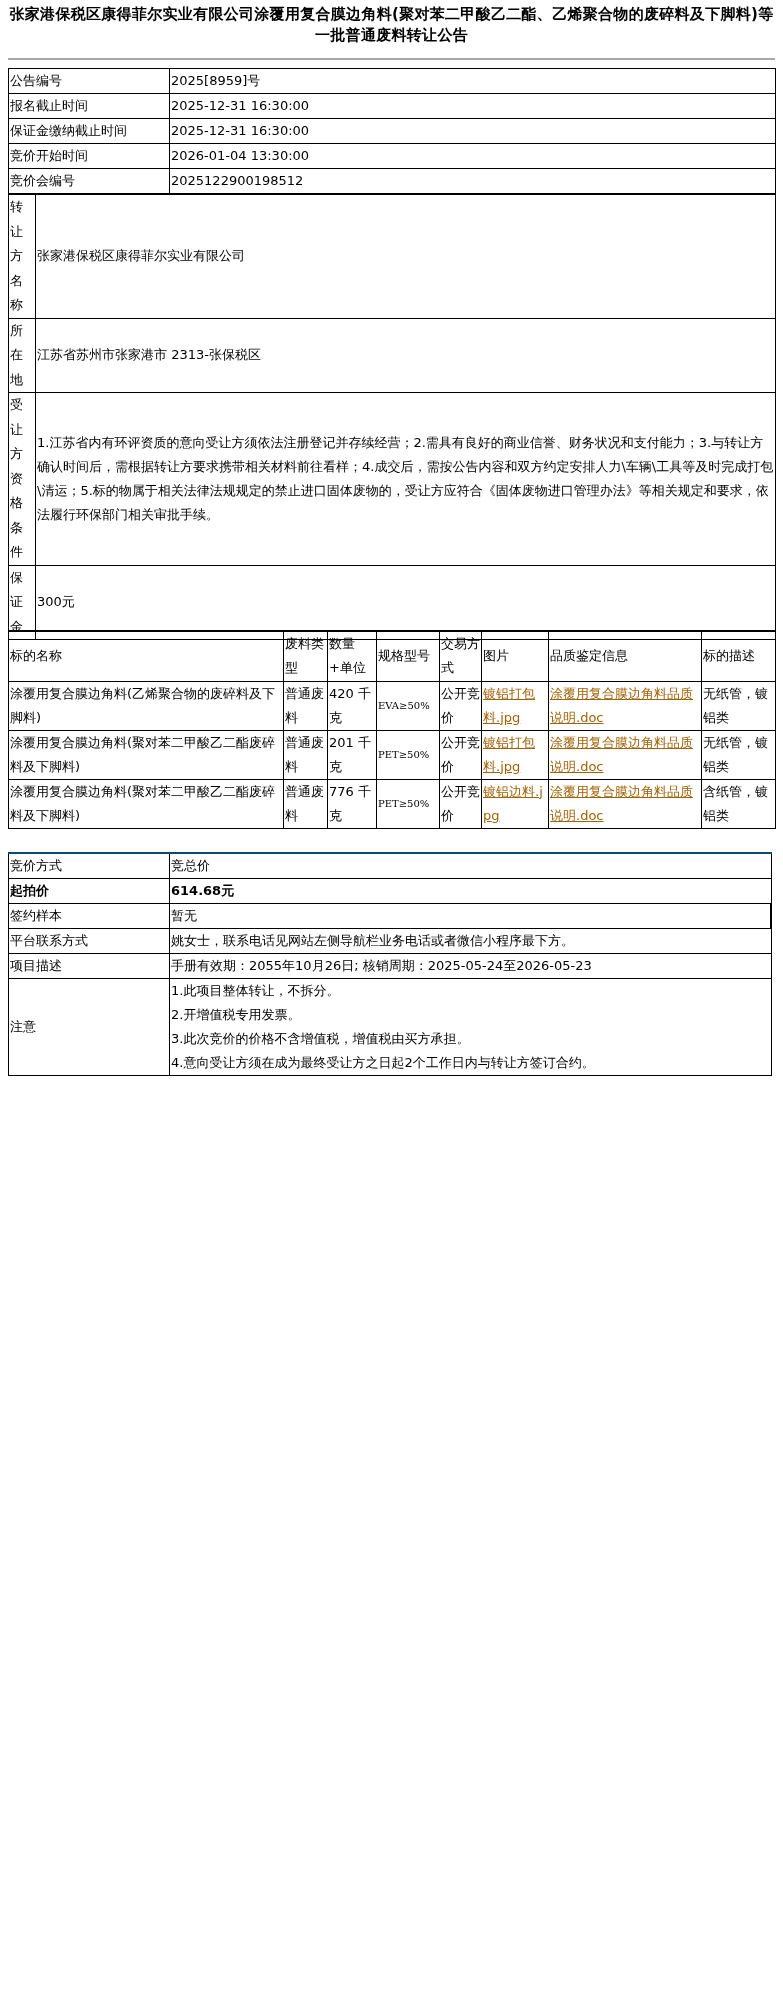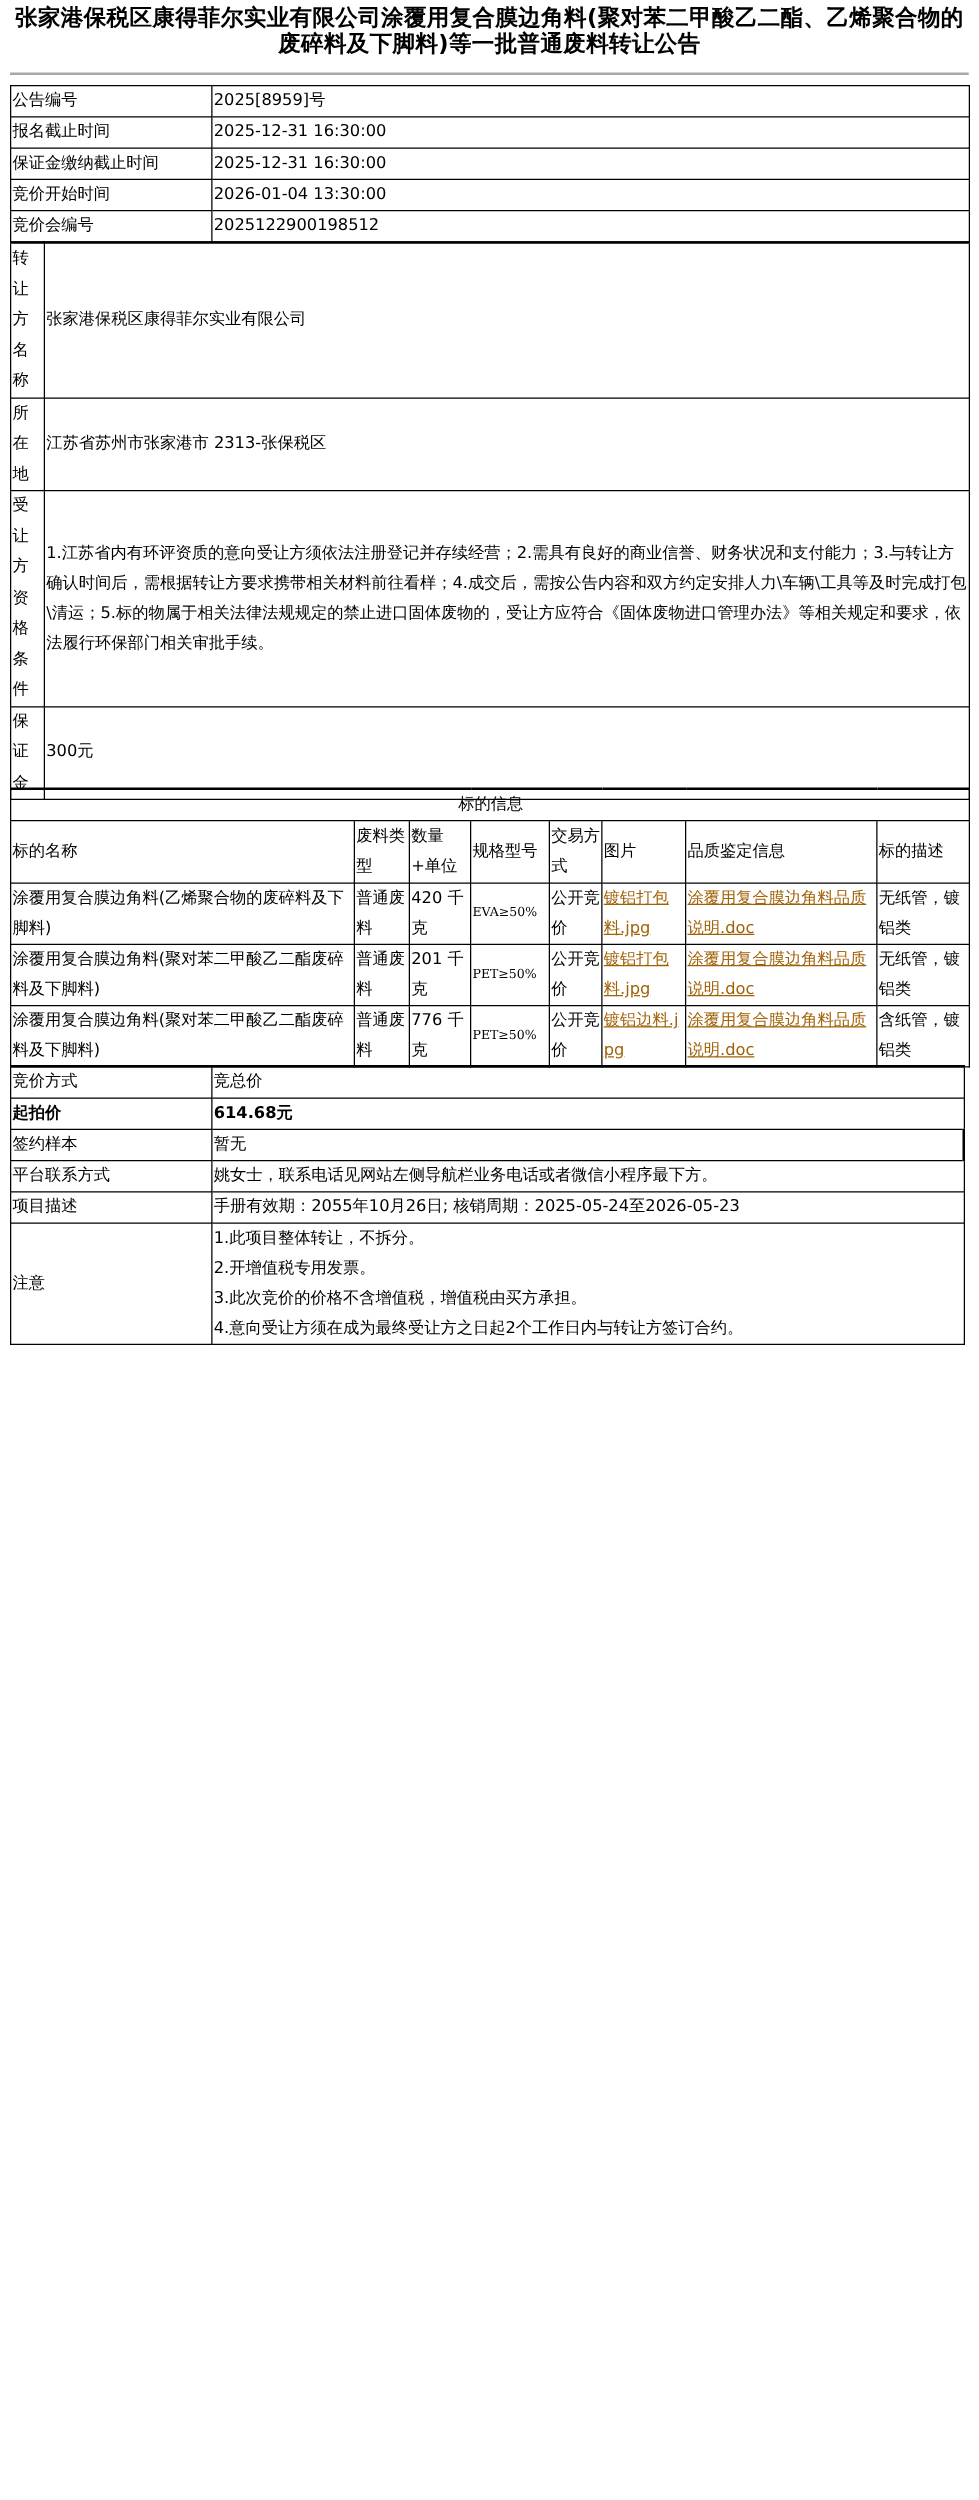--- a/index.html
+++ b/index.html
@@ -1,28 +1,28 @@
 <!DOCTYPE html>
 <html><head>
 <meta charset="utf-8">
 <style>
   html, body { margin: 0; padding: 0; background: #ffffff; }
   body { width: 783px; height: 2000px; position: relative; font-family: "DejaVu Sans", "Liberation Sans", sans-serif; color: #000; font-size: 13px; }
-  .title { position: absolute; left: 8px; top: 4px; width: 767px; text-align: center; font-weight: bold; font-size: 18px; line-height: 21px; letter-spacing: 0.3px; }
+  .title { position: absolute; left: 8px; top: 4px; width: 767px; text-align: center; font-weight: bold; font-size: 15px; line-height: 21px; letter-spacing: 0.3px; }
   .rule { position: absolute; left: 8px; top: 58px; width: 767px; height: 0; border-top: 2px solid #a8a8a8; }
   table { border-collapse: collapse; position: absolute; left: 8px; table-layout: fixed; }
   td { border: 1px solid #000; padding: 0 0 0 1px; vertical-align: middle; font-size: 13px; line-height: 24px; word-break: break-all; }
   #t-basic { top: 68px; width: 768px; }
   #t-basic td { height: 24px; }
   #t-party { top: 193px; width: 768px; border-top: 2px solid #000; }
   #t-party td.lbl { width: 26px; line-height: 24.5px; }
   #t-items { top: 630px; width: 768px; border-top: 2px solid #000; }
   #t-items td { line-height: 24px; }
   #t-items .sect { text-align: center; height: 24px; }
-  #t-bottom { top: 852px; width: 764px; border-top: 2px solid #000000; }
+  #t-bottom { top: 852px; width: 764px; border-top: 2px solid #0c4a6e; }
   #t-bottom td { height: 24px; }
   #t-bottom tr.sample td:last-child { border-right: 2px solid #000; }
   .bold { font-weight: bold; }
   a { color: #a16207; text-decoration: underline; }
   .spec { font-family: "DejaVu Serif", "Liberation Serif", serif; font-size: 10px; }
 </style>
 </head>
 <body>
 
 <div class="title">张家港保税区康得菲尔实业有限公司涂覆用复合膜边角料(聚对苯二甲酸乙二酯、乙烯聚合物的废碎料及下脚料)等一批普通废料转让公告</div>
@@ -87,23 +87,20 @@
     <col style="width:275px">
       <col style="width:44px">
       <col style="width:49px">
       <col style="width:63px">
     <col style="width:42px">
       <col style="width:67px">
       <col style="width:153px">
       <col>
   </colgroup>
   <tbody>
-      <tr>
-    <td class="sect" colspan="8">标的信息</td>
-  </tr>
   <tr style="height:50px">
     <td>标的名称</td>
     <td>废料类型</td>
     <td>数量+单位</td>
     <td>规格型号</td>
     <td>交易方式</td>
     <td>图片</td>
     <td>品质鉴定信息</td>
     <td>标的描述</td>
   </tr>

